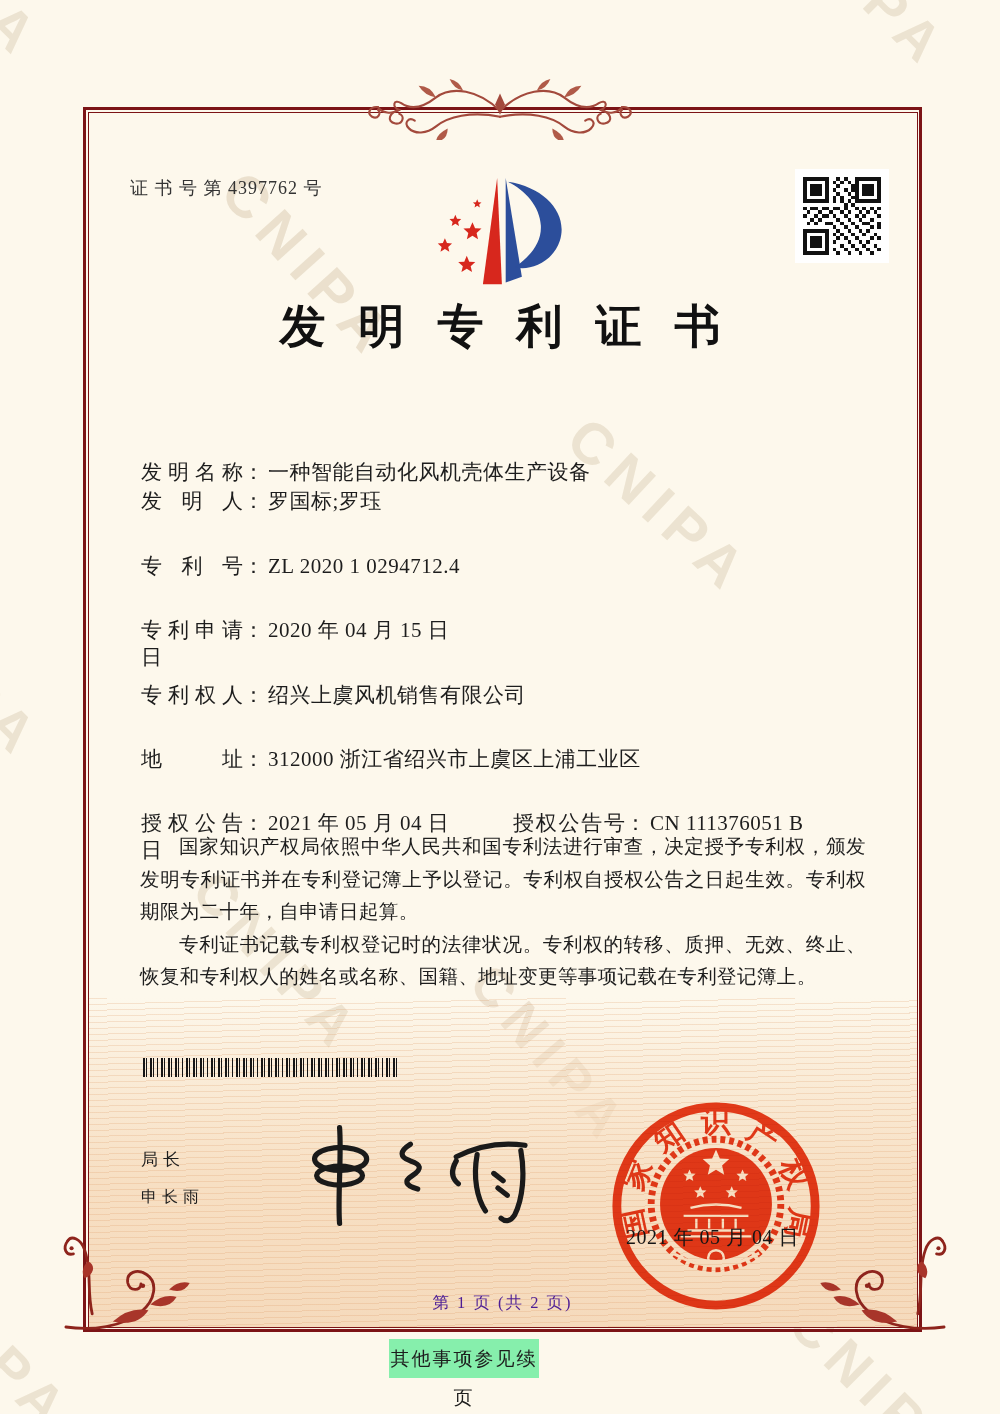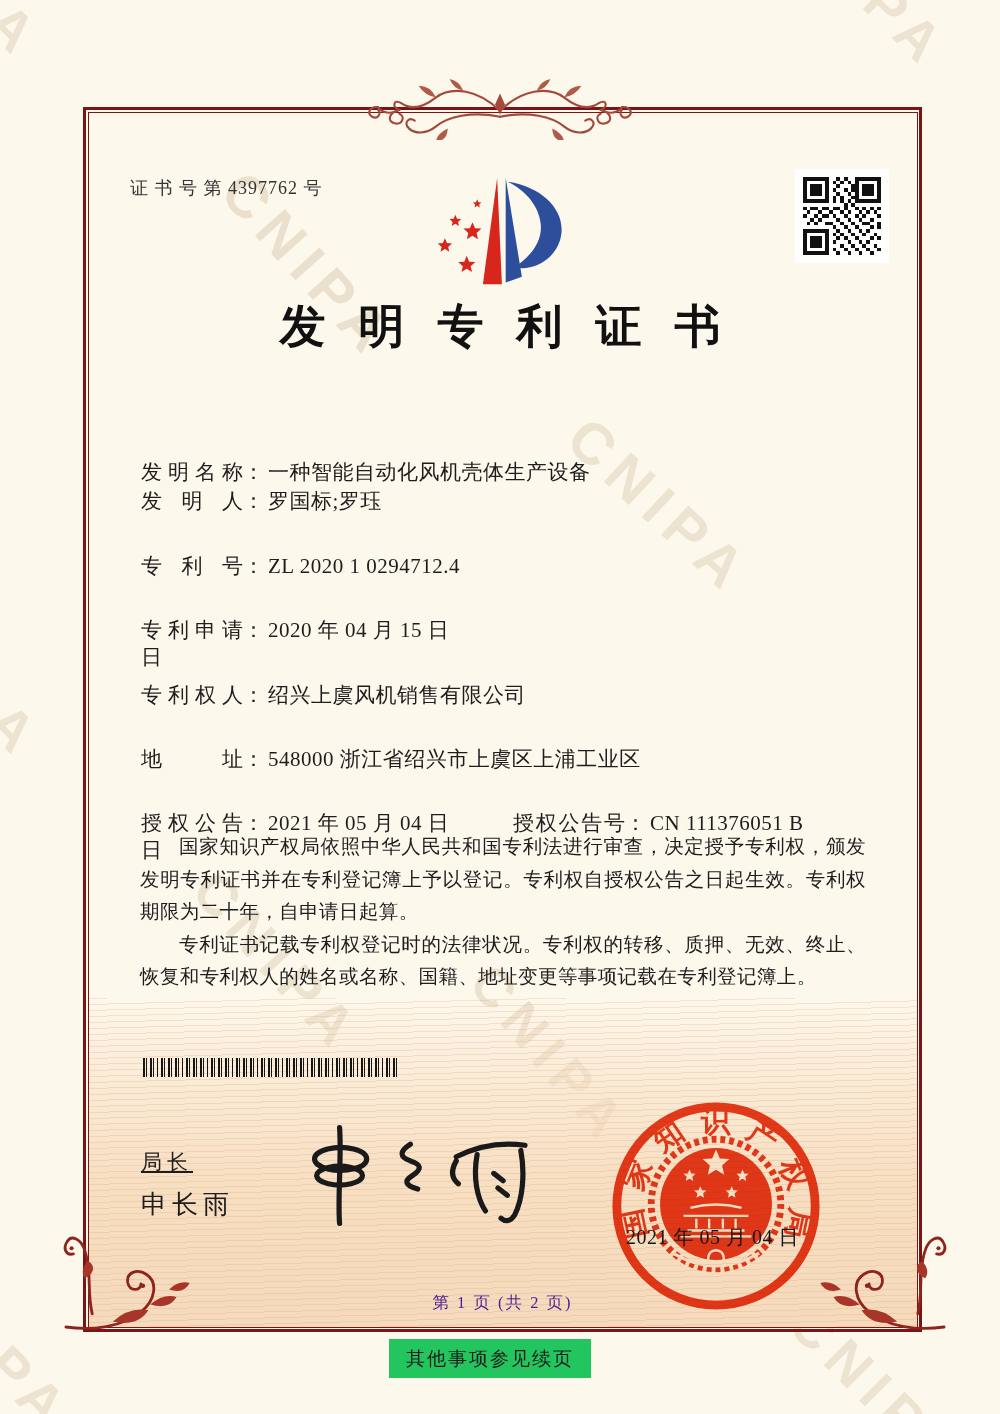--- a/index.html
+++ b/index.html
@@ -68,29 +68,29 @@
     position:absolute;left:143px;top:1058px;width:255px;height:19px;z-index:3;
     background:repeating-linear-gradient(90deg,
       #151515 0 2px, transparent 2px 3px,
       #151515 3px 4px, transparent 4px 7px,
       #151515 7px 9px, transparent 9px 10px,
       #151515 10px 11px, transparent 11px 14px,
       #151515 14px 15px, transparent 15px 18px,
       #151515 18px 20px, transparent 20px 21px,
       #151515 21px 22px, transparent 22px 25px);
   }
-  .director-title{position:absolute;left:141px;top:1148px;z-index:3;font-size:21px;letter-spacing:5px;text-decoration:underline;}
-  .director-name{position:absolute;left:141px;top:1187px;z-index:3;font-size:26px;letter-spacing:5px;}
+  .director-title{position:absolute;left:141px;top:1148px;z-index:3;font-size:17px;letter-spacing:5px;}
+  .director-name{position:absolute;left:141px;top:1187px;z-index:3;font-size:16px;letter-spacing:5px;}
   .signature{position:absolute;left:300px;top:1123px;z-index:4;}
   .seal{position:absolute;left:608px;top:1098px;z-index:5;mix-blend-mode:multiply;opacity:.94;}
   .seal-date{position:absolute;left:626px;top:1224px;z-index:6;font-size:20px;color:#151515;letter-spacing:.5px;}
   .page-info{position:absolute;left:83px;top:1292px;width:839px;z-index:3;text-align:center;font-size:16.5px;letter-spacing:2px;color:#4c1d95;}
   .footer-note{
-    position:absolute;left:389px;top:1339px;width:202px;height:39px;z-index:3;
-    background:#22c55e;text-align:center;line-height:39px;font-size:19px;letter-spacing:2px;
+    position:absolute;left:389px;top:1339px;width:150px;height:39px;z-index:3;
+    background:#86efac;text-align:center;line-height:39px;font-size:19px;letter-spacing:2px;
   }
 </style>
 </head>
 <body>
 
 <div id="page">
 
   <span class="wm wm1">CNIPA</span>
   <span class="wm wm2">CNIPA</span>
   <span class="wm wm3">CNIPA</span>
@@ -197,21 +197,21 @@
   <div class="field-row fr3">
     <span class="f-label">专利号</span><span class="f-colon">：</span><span class="f-value">ZL 2020 1 0294712.4</span>
   </div>
   <div class="field-row fr4">
     <span class="f-label">专利申请日</span><span class="f-colon">：</span><span class="f-value">2020 年 04 月 15 日</span>
   </div>
   <div class="field-row fr5">
     <span class="f-label">专利权人</span><span class="f-colon">：</span><span class="f-value">绍兴上虞风机销售有限公司</span>
   </div>
   <div class="field-row fr6">
-    <span class="f-label">地址</span><span class="f-colon">：</span><span class="f-value">548000 浙江省绍兴市上虞区上浦工业区</span>
+    <span class="f-label">地址</span><span class="f-colon">：</span><span class="f-value">312000 浙江省绍兴市上虞区上浦工业区</span>
   </div>
   <div class="field-row fr7">
     <span class="f-label">授权公告日</span><span class="f-colon">：</span><span class="f-value">2021 年 05 月 04 日</span>
     <span class="pair2">
       <span class="f-label">授权公告号</span><span class="f-colon">：</span><span class="f-value">CN 111376051 B</span>
     </span>
   </div>
 
   <div class="paras">
     <p>国家知识产权局依照中华人民共和国专利法进行审查，决定授予专利权，颁发发明专利证书并在专利登记簿上予以登记。专利权自授权公告之日起生效。专利权期限为二十年，自申请日起算。</p>

